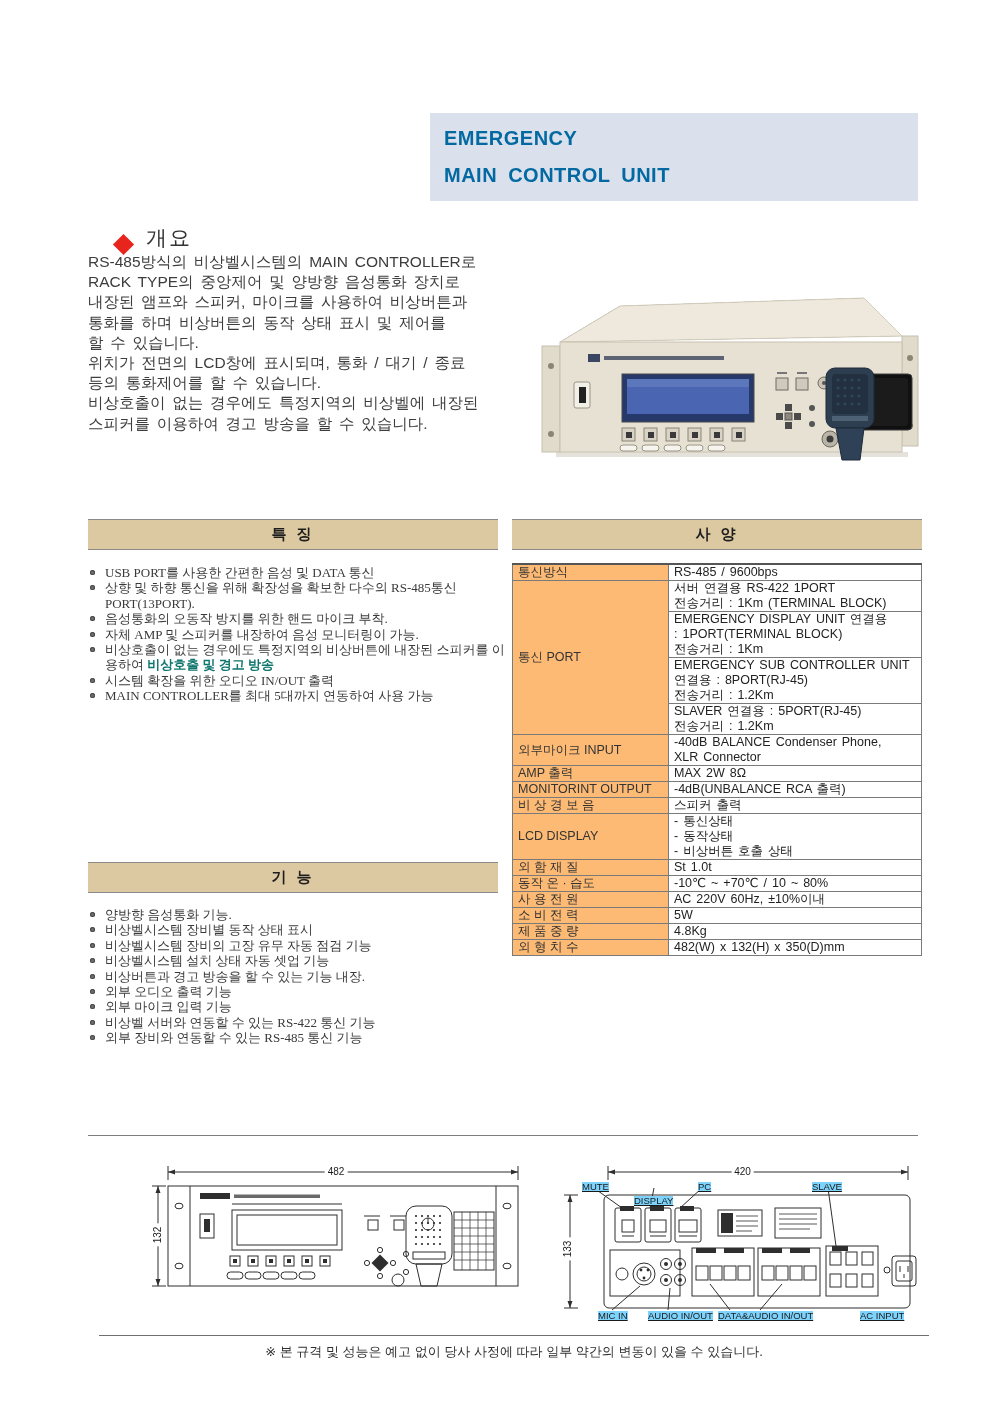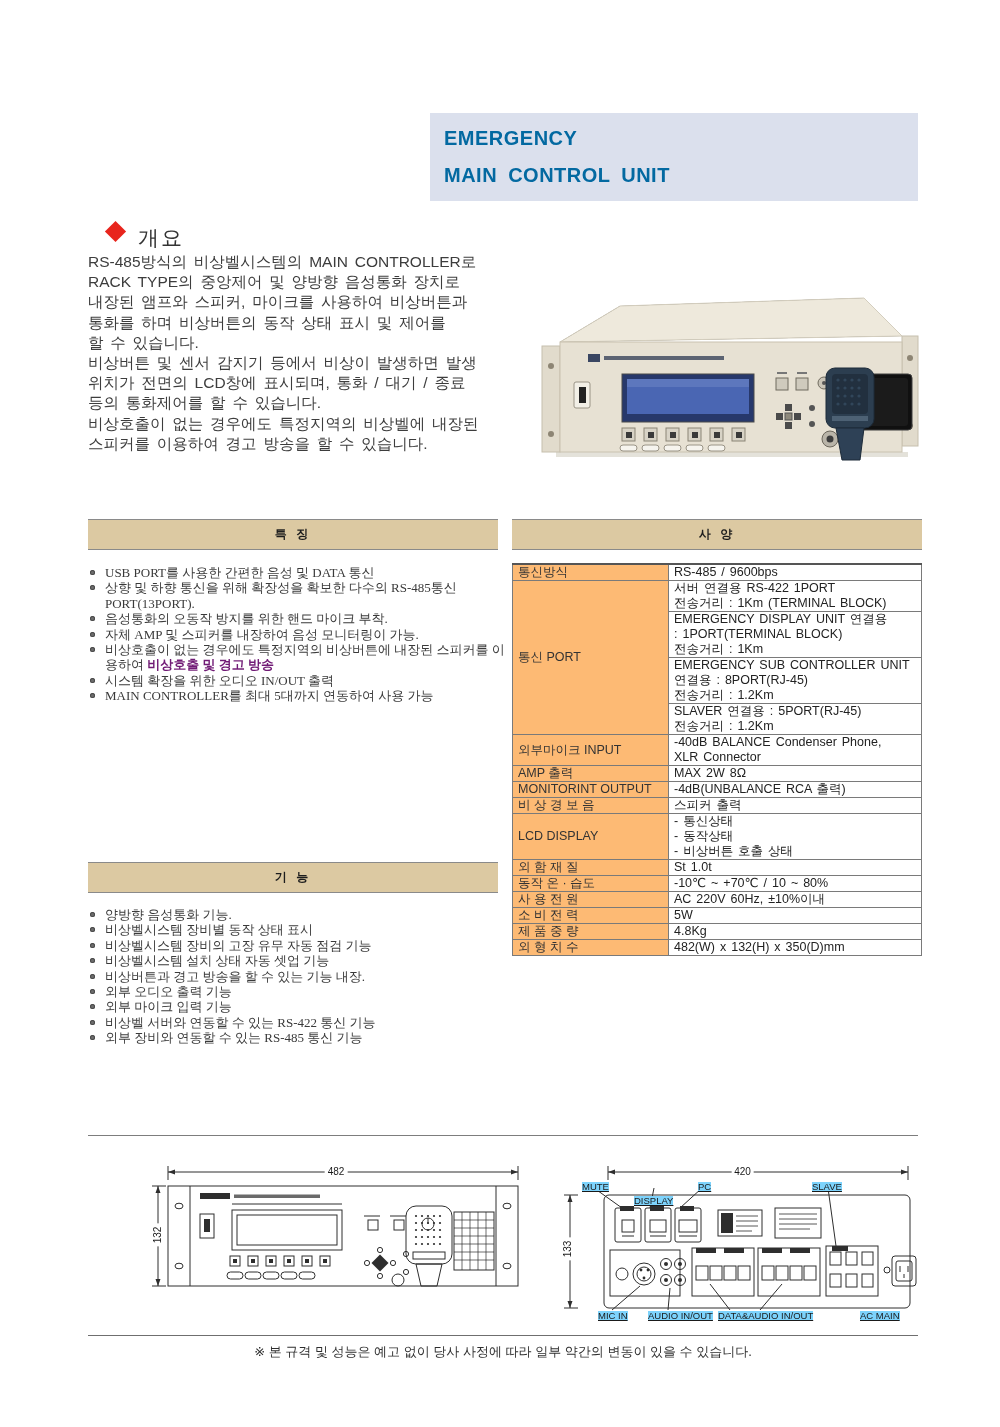--- a/index.html
+++ b/index.html
@@ -8,62 +8,62 @@
 
   
   .hdr-blue{position:absolute;left:88px;top:113px;width:342px;height:88px;background:#4a64ae;
             display:flex;align-items:center;justify-content:center;}
   .hdr-blue span{color:#fff;font-size:44px;font-weight:bold;letter-spacing:0px;transform:scaleX(.96);}
   .hdr-light{position:absolute;left:430px;top:113px;width:488px;height:88px;background:#dbe0ed;
              display:flex;flex-direction:column;justify-content:space-evenly;padding-left:14px;box-sizing:border-box;}
   .hdr-light span{color:#0369a1;font-size:20px;font-weight:bold;word-spacing:5px;letter-spacing:.5px;}
 
   
-  .ov-title{position:absolute;left:108px;top:224px;display:flex;align-items:flex-start;}
+  .ov-title{position:absolute;left:116px;top:224px;display:flex;align-items:flex-end;}
   .diamond{width:15px;height:15px;background:#e8251d;transform:rotate(45deg);margin-right:15px;}
   .ov-title b{font-size:21px;font-weight:normal;color:#333;letter-spacing:2px;}
   .ov-text{position:absolute;left:88px;top:252px;width:445px;font-size:15.5px;line-height:20.2px;
            color:#3d3d3d;word-spacing:2.5px;}
 
   
   .bar{position:absolute;width:410px;height:29px;background:#dcc9a2;border-top:1px solid #8a8a8a;
        border-bottom:1px solid #8a8a8a;display:flex;align-items:center;justify-content:center;}
-  .bar span{font-size:12px;font-weight:bold;color:#1d1d1d;letter-spacing:3px;}
+  .bar span{font-size:15px;font-weight:bold;color:#1d1d1d;letter-spacing:3px;}
   .bar.features{left:88px;top:519px;}
   .bar.specs{left:512px;top:519px;}
   .bar.functions{left:88px;top:862px;}
 
   
   .blist{position:absolute;width:424px;margin:0;padding:0;list-style:none;font-size:13px;line-height:15.4px;color:#3a3a3a;font-family:Liberation Serif, serif;}
   .blist.features{left:88px;top:565px;}
   .blist.functions{left:88px;top:907px;}
   .blist li{position:relative;padding-left:17px;margin:0;}
   .blist .dot{position:absolute;left:2px;top:5px;width:5px;height:5px;border-radius:50%;
               background:#6d6d6d;box-shadow:inset 0 0 0 1px #4a4a4a;}
-  .blist .hl{color:#701a75;font-weight:bold;}
+  .blist .hl{color:#0f766e;font-weight:bold;}
 
   
   .spec{position:absolute;left:512px;top:563px;width:410px;border-collapse:collapse;
         font-size:12.5px;line-height:15px;color:#222;border-top:2px solid #555;}
   .spec td{border:1px solid #7a7a7a;padding:0 5px;vertical-align:middle;}
   .spec td.lbl{width:145px;background:#fdba74;color:#333;}
   .spec td.val{white-space:pre-line;word-spacing:1.5px;}
 
   
   .photo{position:absolute;left:530px;top:284px;width:390px;height:180px;}
 
   
   .divider{position:absolute;left:88px;width:830px;height:1px;background:#7d7d7d;}
   .drawing{position:absolute;}
   .drawing svg{position:absolute;left:0;top:0;}
   .dlabel{position:absolute;font-size:9.5px;color:#1a1a1a;background:#7dd3fc;line-height:10px;white-space:nowrap;text-decoration:underline;}
   .dim{position:absolute;font-size:10px;color:#1a1a1a;background:#fff;padding:0 3px;line-height:10px;}
 
   
-  .footer{position:absolute;left:88px;top:1335px;width:830px;border-top:1px solid #6f6f6f;
+  .footer{position:absolute;left:99px;top:1335px;width:830px;border-top:1px solid #6f6f6f;
           text-align:center;padding-top:7px;font-size:13px;color:#2e2e2e;}
 </style>
 </head>
 <body>
 
 <div class="page">
 
   <div class="hdr-light">
     <span>EMERGENCY</span>
     <span>MAIN CONTROL UNIT</span>
@@ -72,21 +72,20 @@
   <div class="ov-title">
     <span class="diamond"></span>
     <b>개요</b>
   </div>
   <div class="ov-text" id="overview-text">
       <div>RS-485방식의 비상벨시스템의 MAIN CONTROLLER로</div>
       <div>RACK TYPE의 중앙제어 및 양방향 음성통화 장치로</div>
       <div>내장된 앰프와 스피커, 마이크를 사용하여 비상버튼과</div>
       <div>통화를 하며 비상버튼의 동작 상태 표시 및 제어를</div>
       <div>할 수 있습니다.</div>
-      <div>비상버튼 및 센서 감지기 등에서 비상이 발생하면 발생</div>
       <div>위치가 전면의 LCD창에 표시되며, 통화 / 대기 / 종료</div>
       <div>등의 통화제어를 할 수 있습니다.</div>
       <div>비상호출이 없는 경우에도 특정지역의 비상벨에 내장된</div>
       <div>스피커를 이용하여 경고 방송을 할 수 있습니다.</div>
     </div>
 
   <div class="photo">
     <svg width="390" height="180" viewBox="0 0 390 180">
 
       <rect x="26" y="168" width="352" height="5" fill="#d9d5ca" opacity=".7"></rect>
@@ -519,21 +518,21 @@
       <line x1="170" y1="152" x2="150" y2="126"></line>
         <line x1="200" y1="152" x2="222" y2="126"></line>
     </svg>
     <span class="dlabel" style="left:22px;top:24px;">MUTE</span>
     <span class="dlabel" style="left:74px;top:38px;">DISPLAY</span>
     <span class="dlabel" style="left:138px;top:24px;">PC</span>
     <span class="dlabel" style="left:252px;top:24px;">SLAVE</span>
     <span class="dlabel" style="left:38px;top:153px;">MIC IN</span>
     <span class="dlabel" style="left:88px;top:153px;">AUDIO IN/OUT</span>
     <span class="dlabel" style="left:158px;top:153px;">DATA&amp;AUDIO IN/OUT</span>
-    <span class="dlabel" style="left:300px;top:153px;">AC MAIN</span>
+    <span class="dlabel" style="left:300px;top:153px;">AC INPUT</span>
     <span class="dim" style="left:50%;top:9px;transform:translateX(-50%);">420</span>
     <span class="dim" style="left:-3px;top:86px;transform:rotate(-90deg);">133</span>
   </div>
 
   <div class="footer">
     <span>※ 본 규격 및 성능은 예고 없이 당사 사정에 따라 일부 약간의 변동이 있을 수 있습니다.</span>
   </div>
 
 </div>
 

